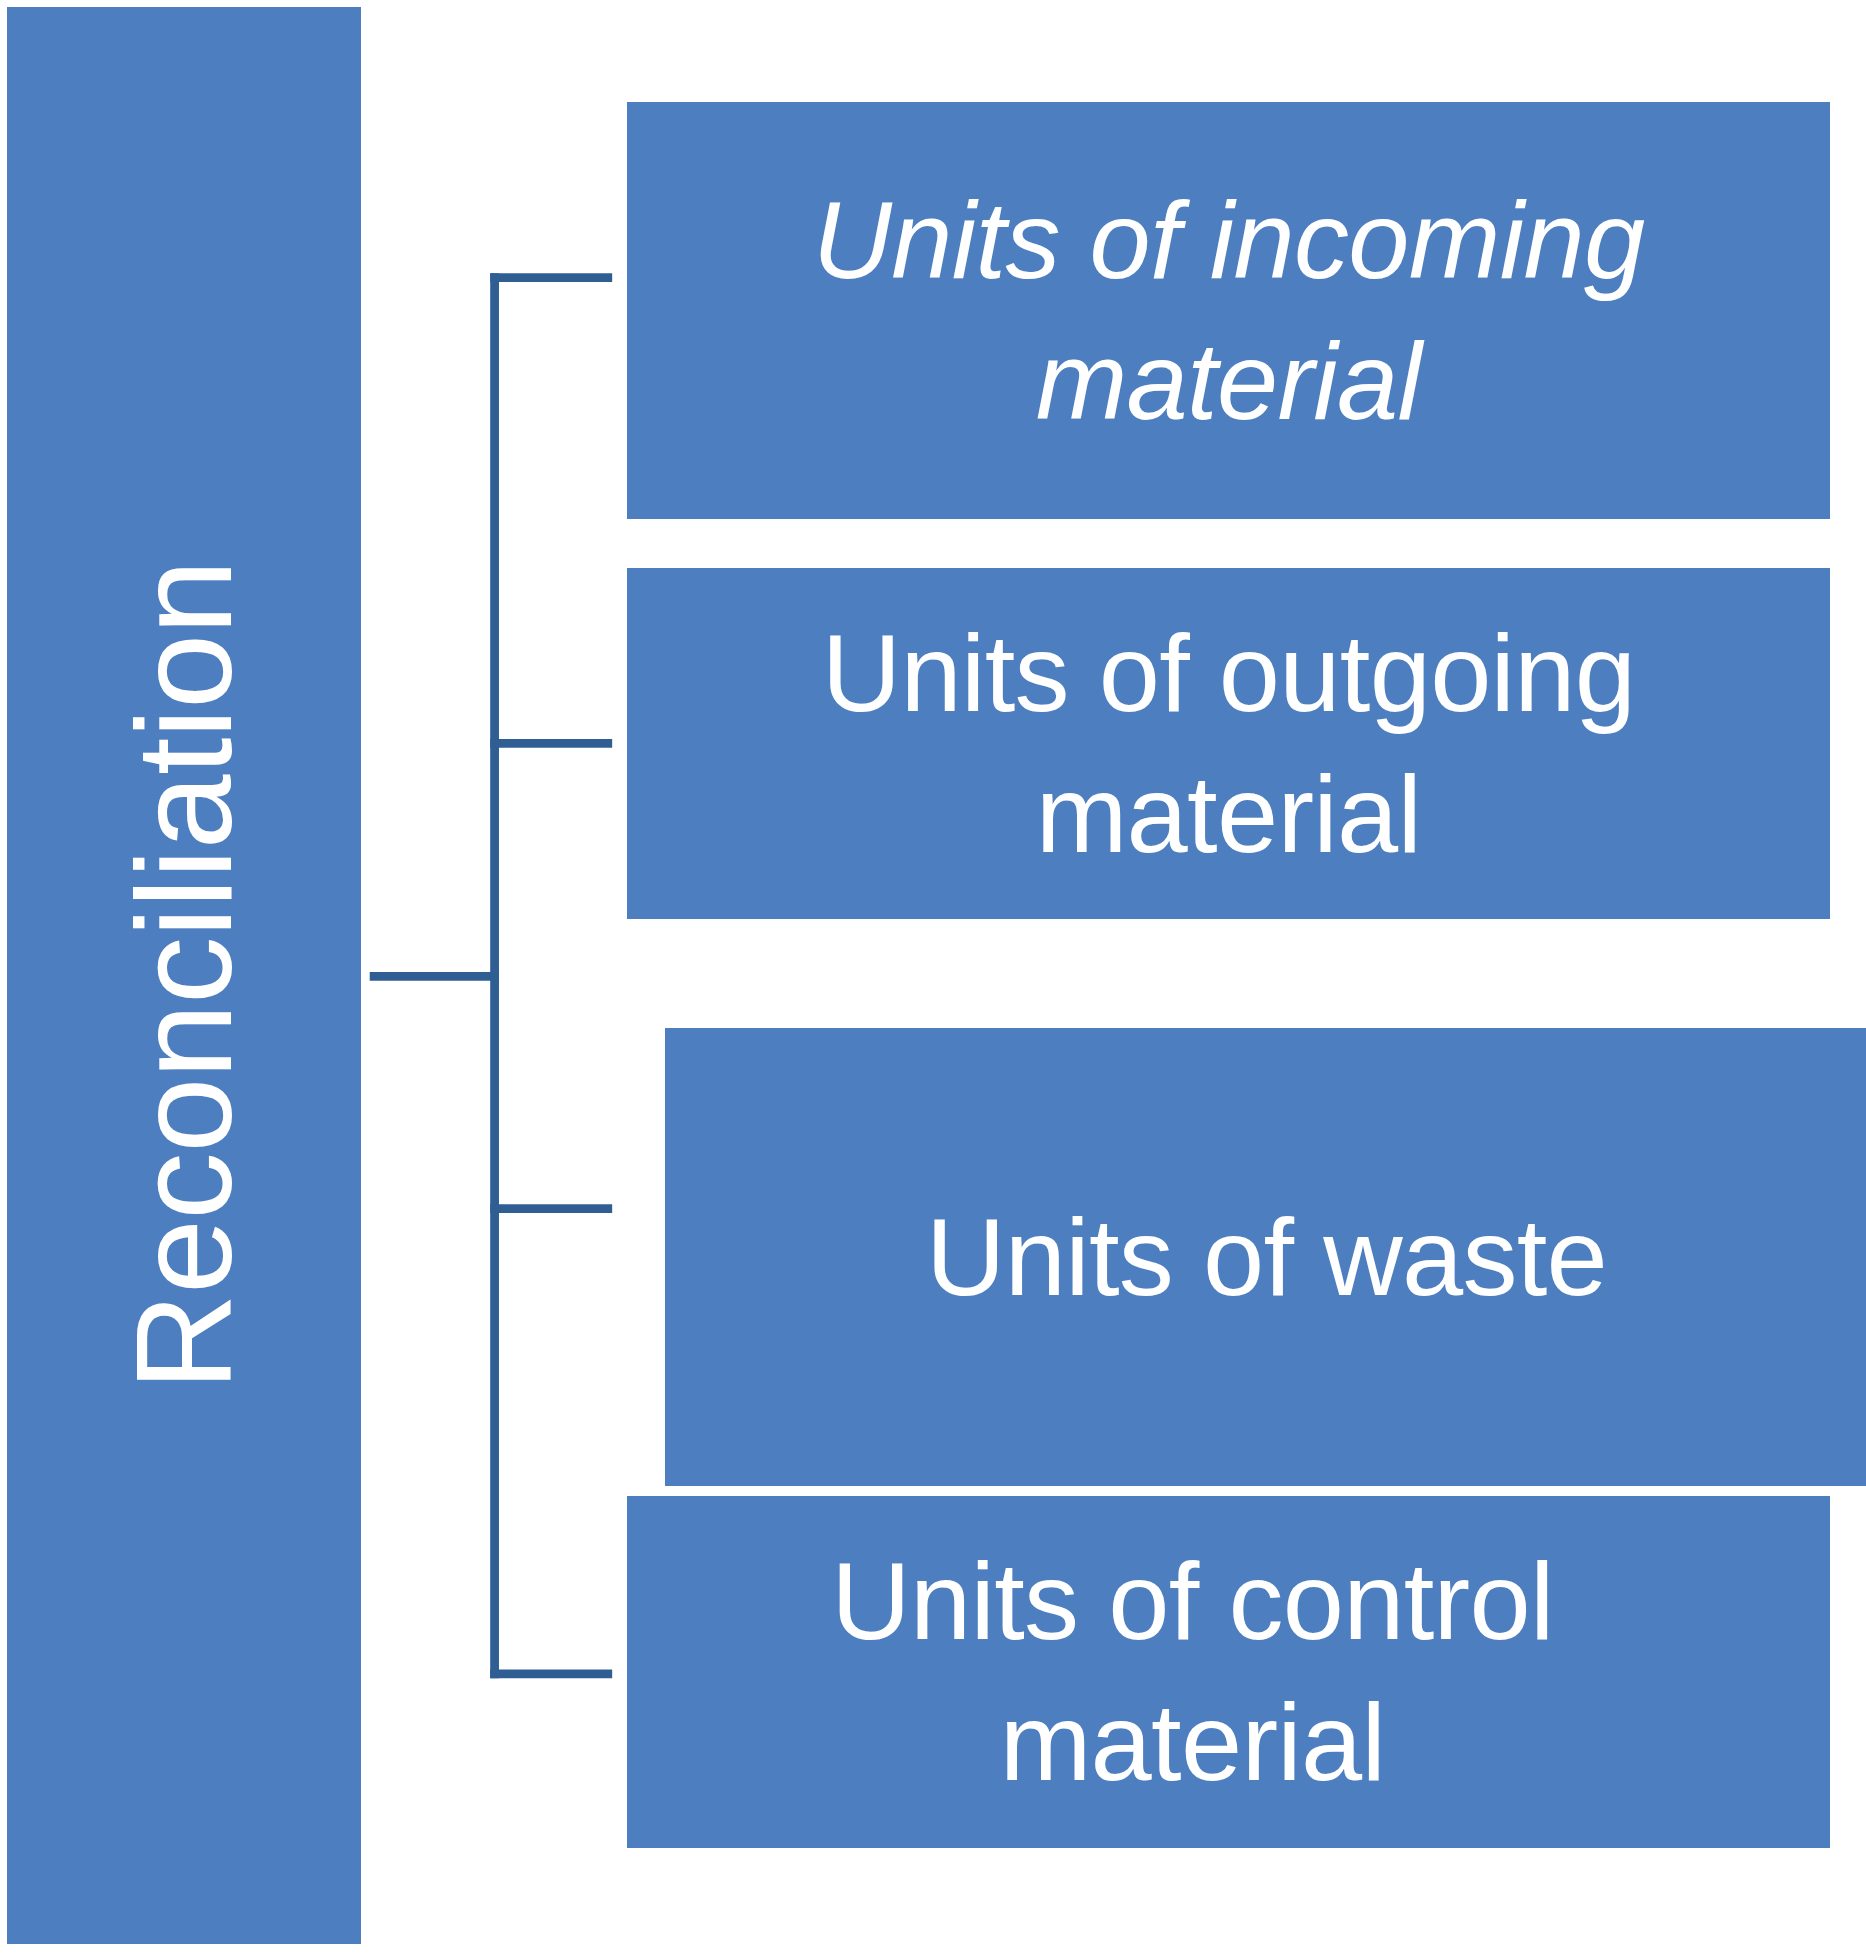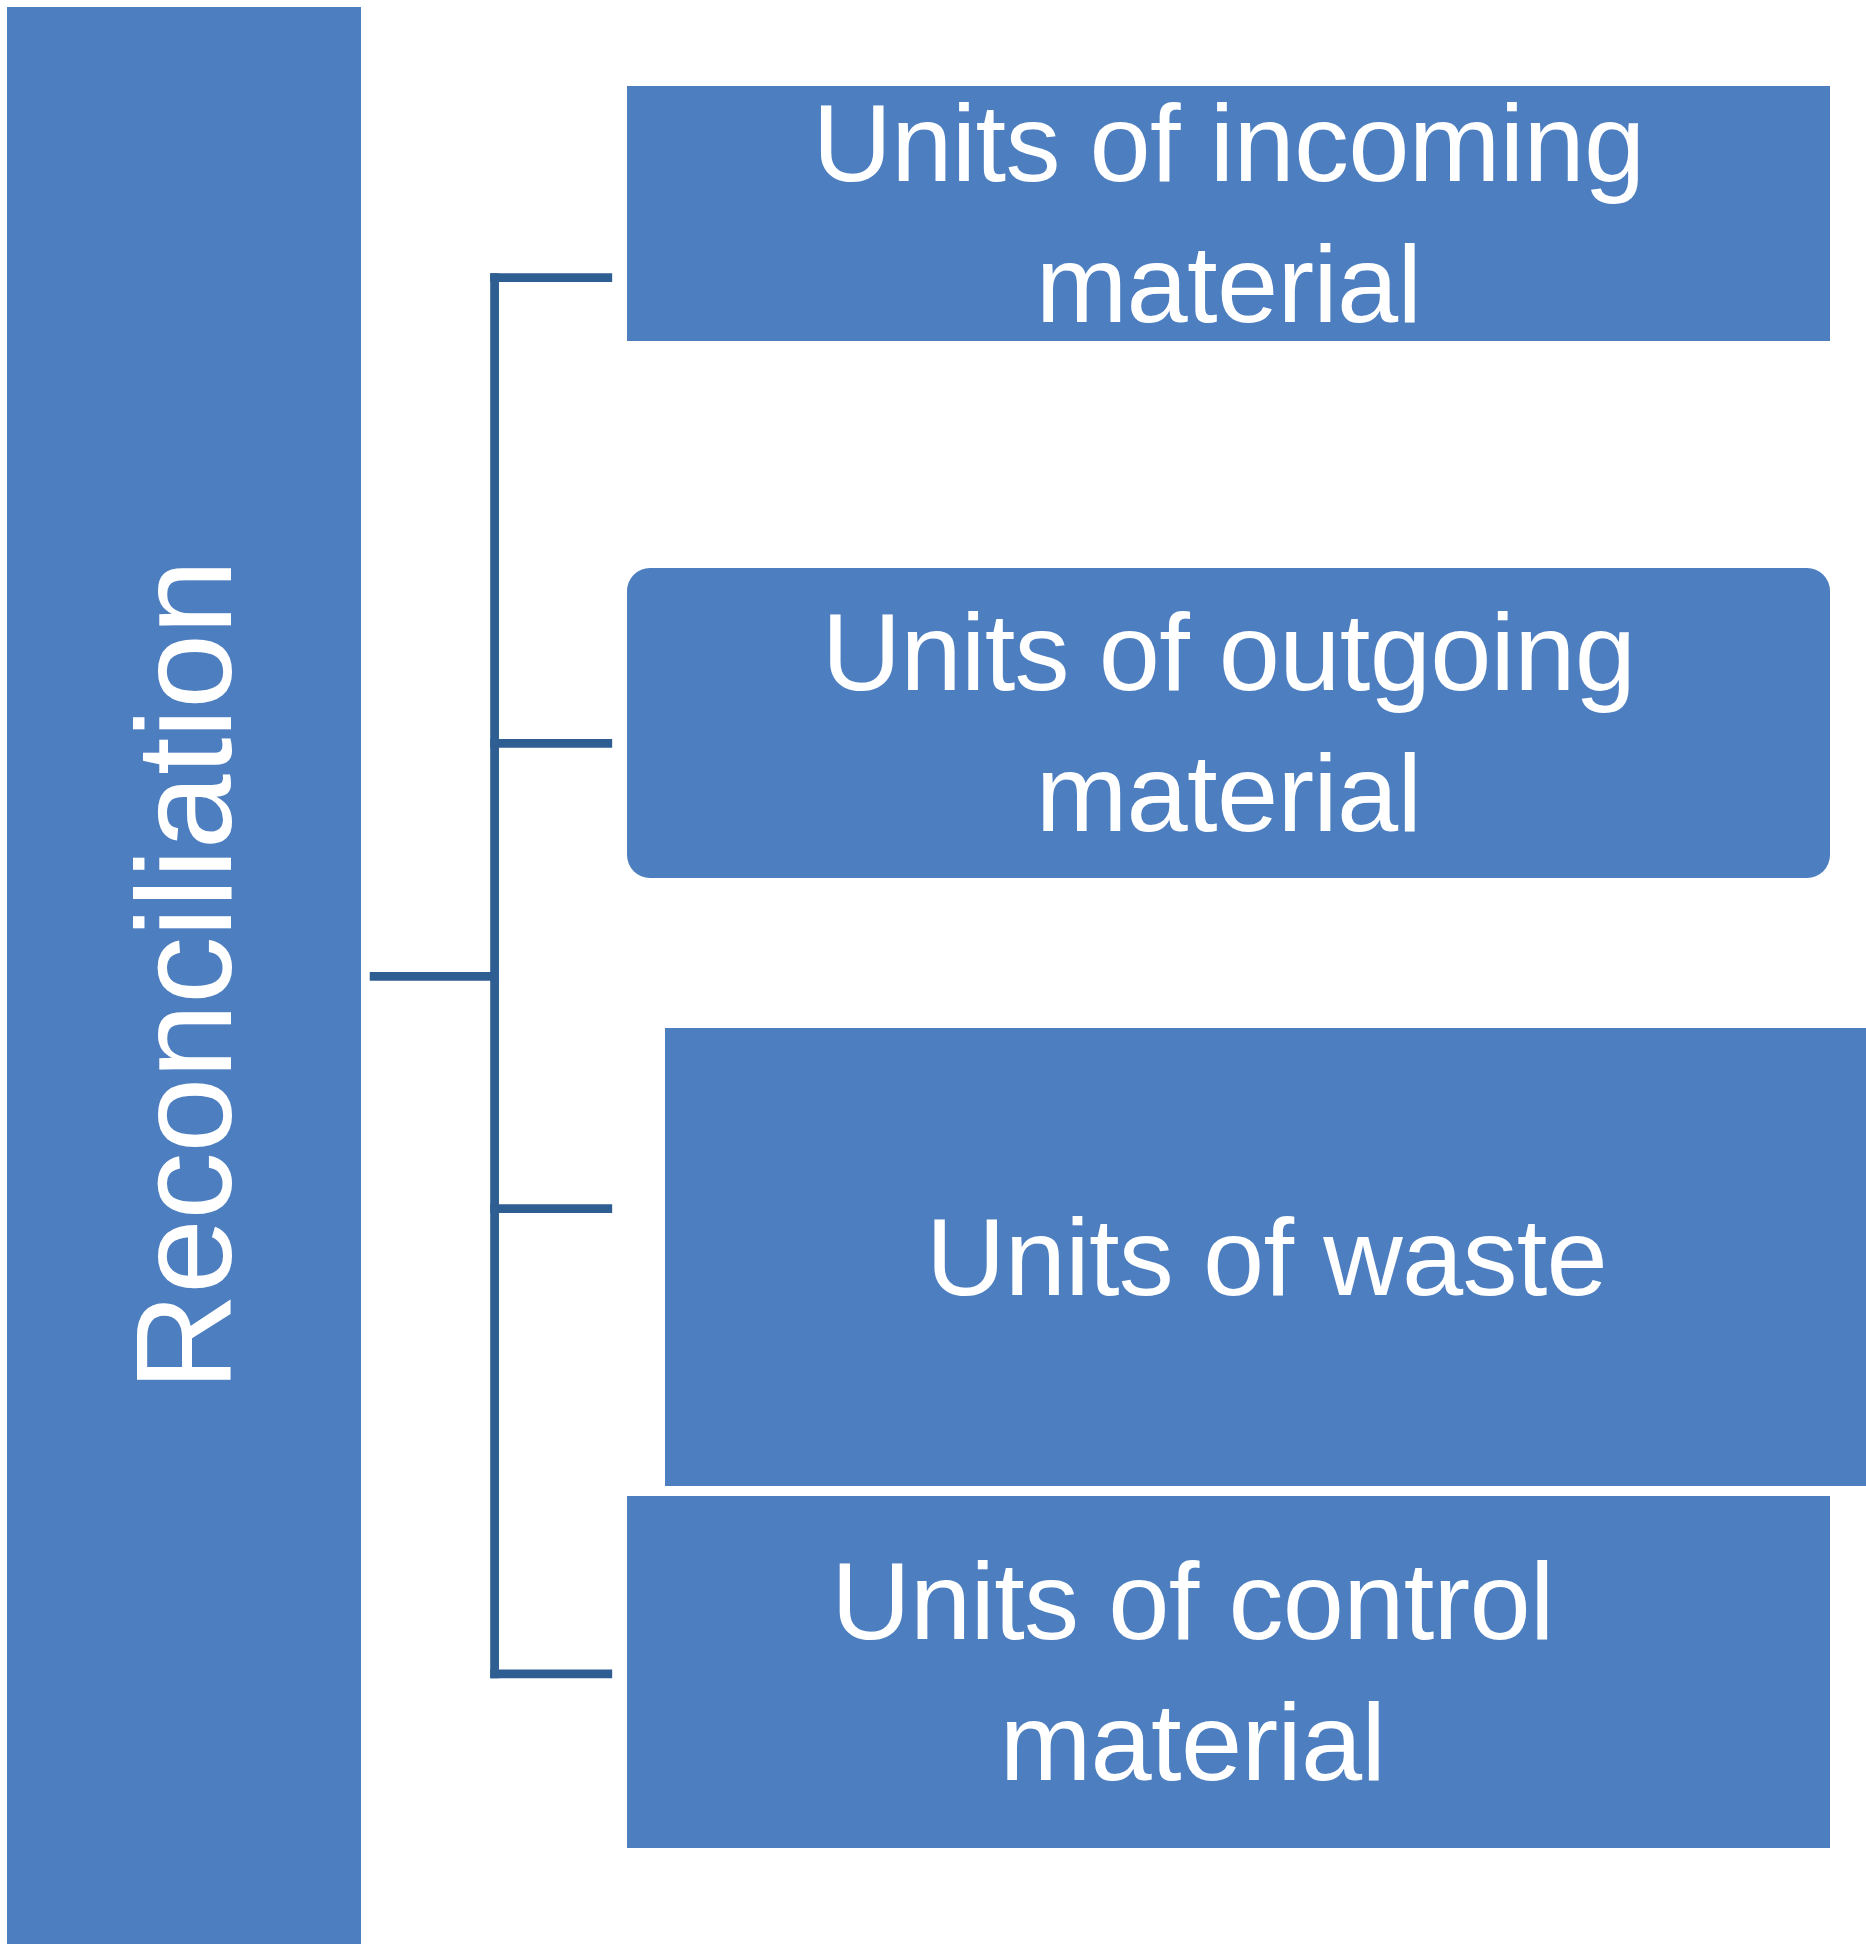--- a/index.html
+++ b/index.html
@@ -67,22 +67,22 @@
   }
   .leaf-node-label {
     color: #ffffff;
     font-size: 110px;
     line-height: 1.28;
     text-align: center;
     font-weight: 400;
     letter-spacing: -0.7px;
   }
 
-  #leaf-0 { top: 86px;  height: 255px; }
-  #leaf-1 { top: 568px;  height: 310px; border-radius: 23px; }
+  #leaf-0 { top: 102px;  height: 417px; font-style: italic; }
+  #leaf-1 { top: 568px;  height: 351px; }
   #leaf-2 { top: 1028px; height: 458px; margin-left: 38px; }
   #leaf-3 { top: 1496px; height: 352px; padding-left: 16px; }
 </style>
 </head>
 <body>
 
 <div id="diagram-root" style="background: rgb(255, 255, 255);">
 
   <div class="root-node" style="background: rgb(76, 126, 192);">
     <span class="root-node-label" style="color: rgb(255, 255, 255);">Reconciliation</span>

